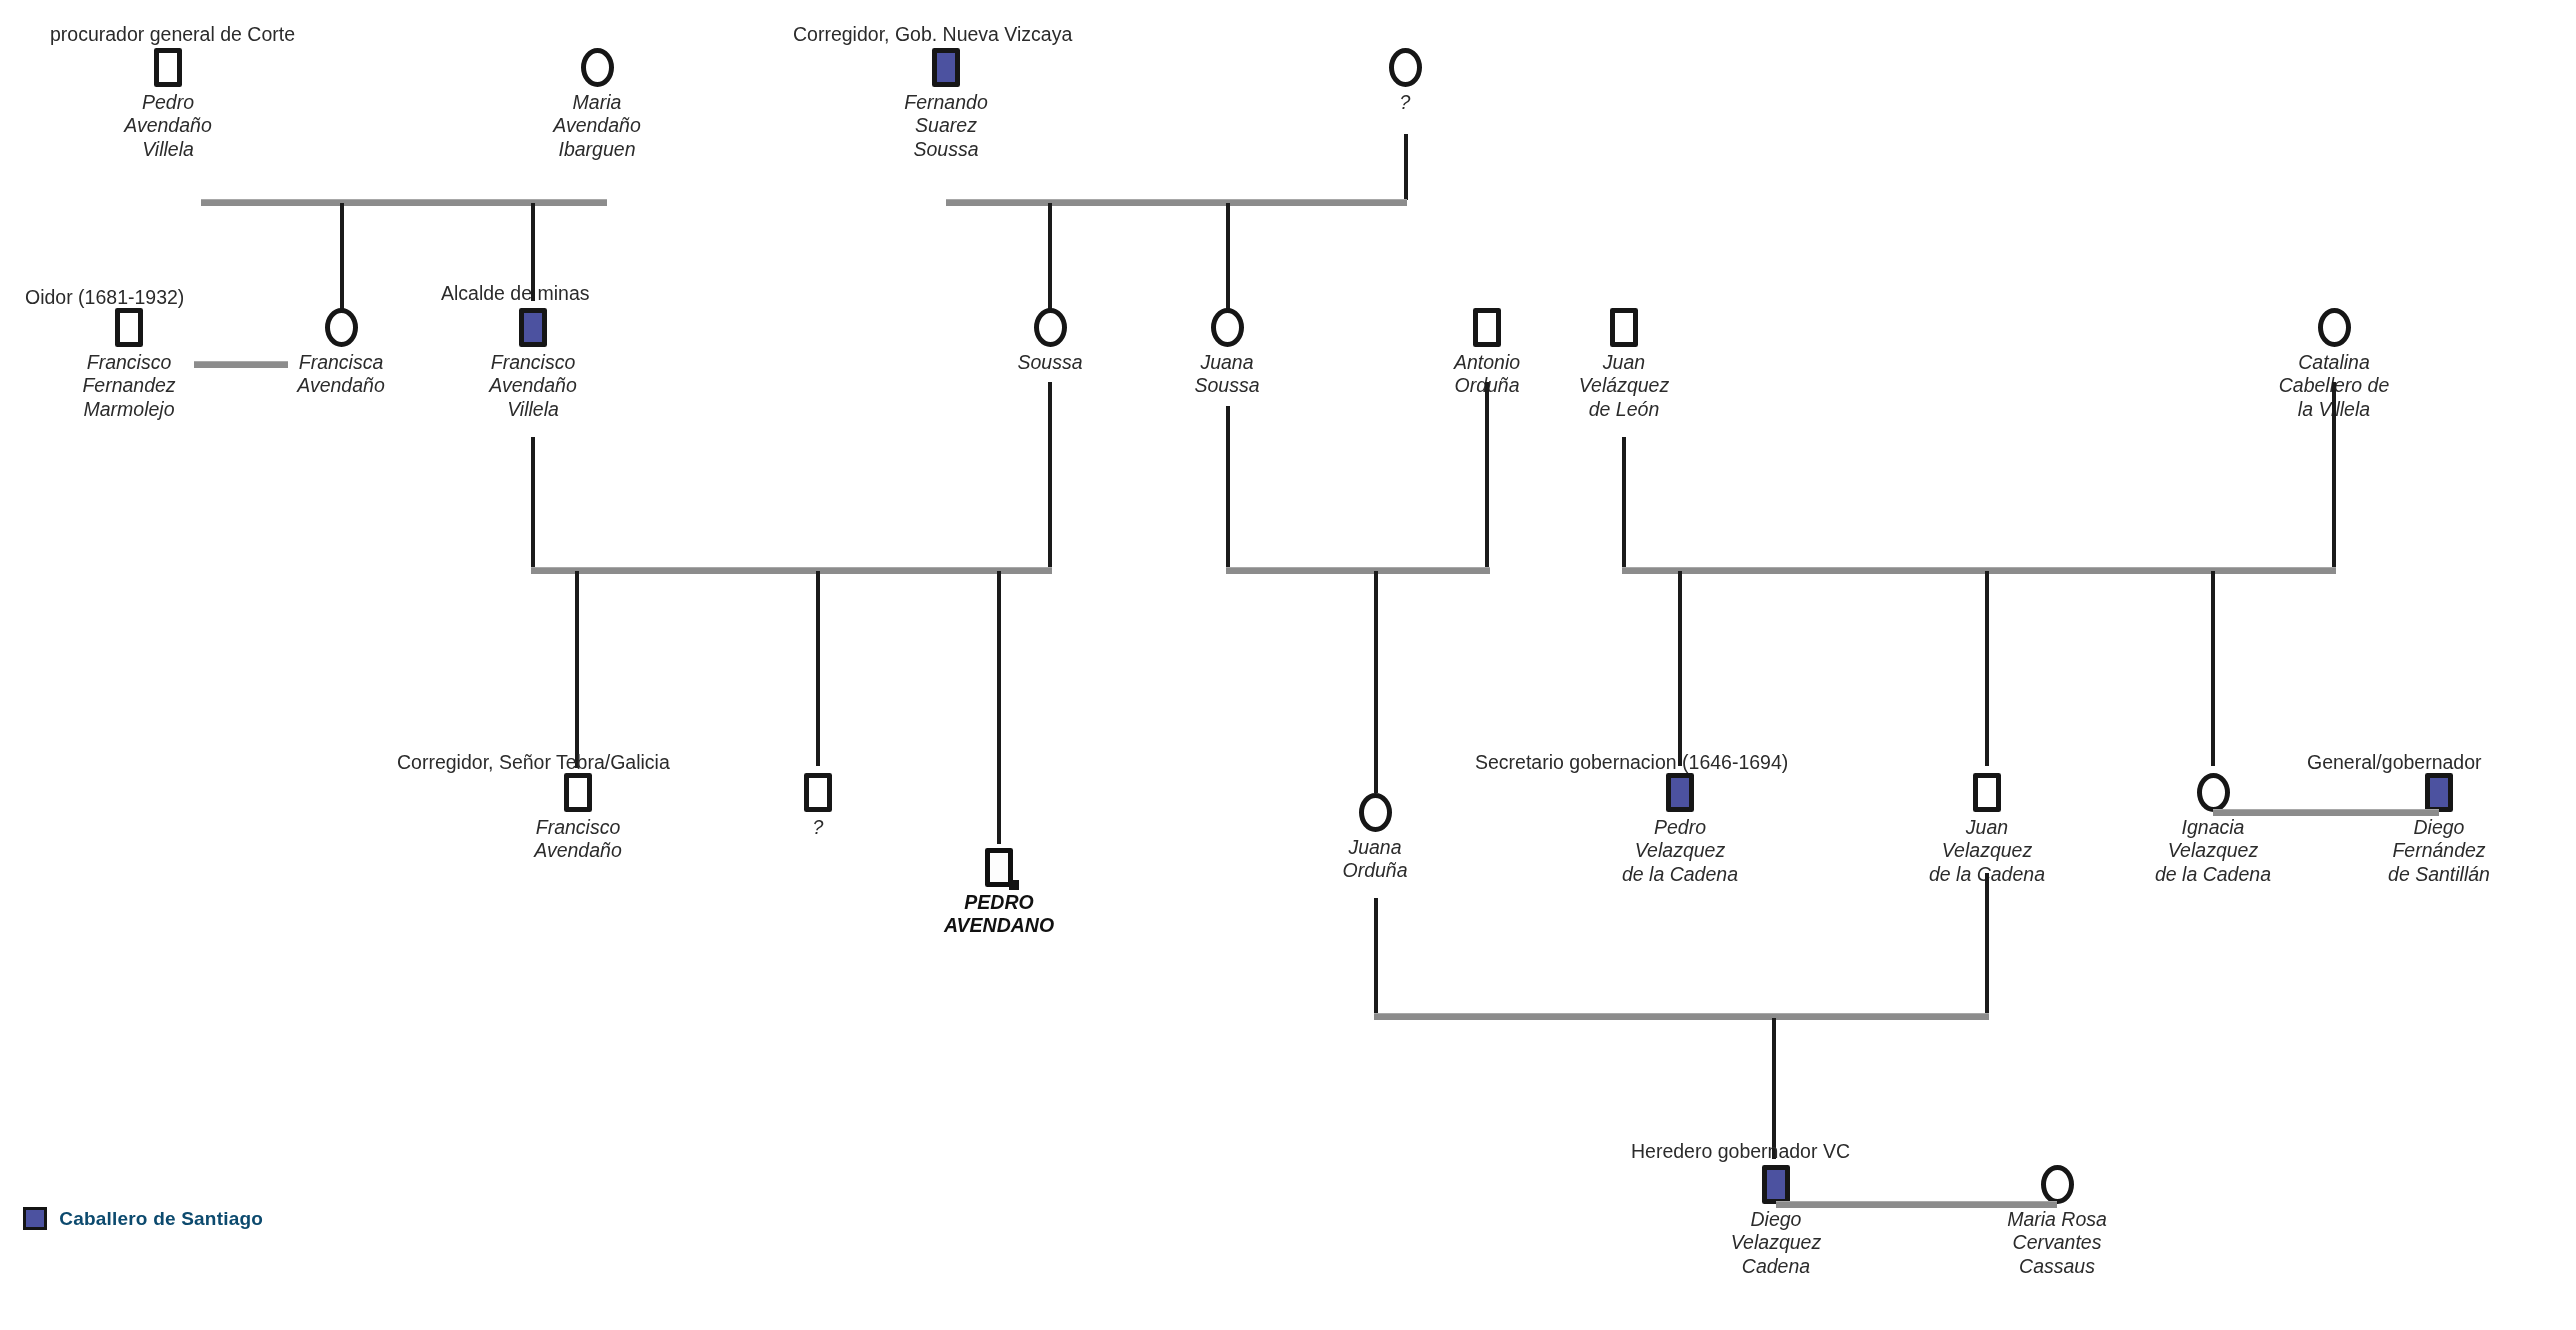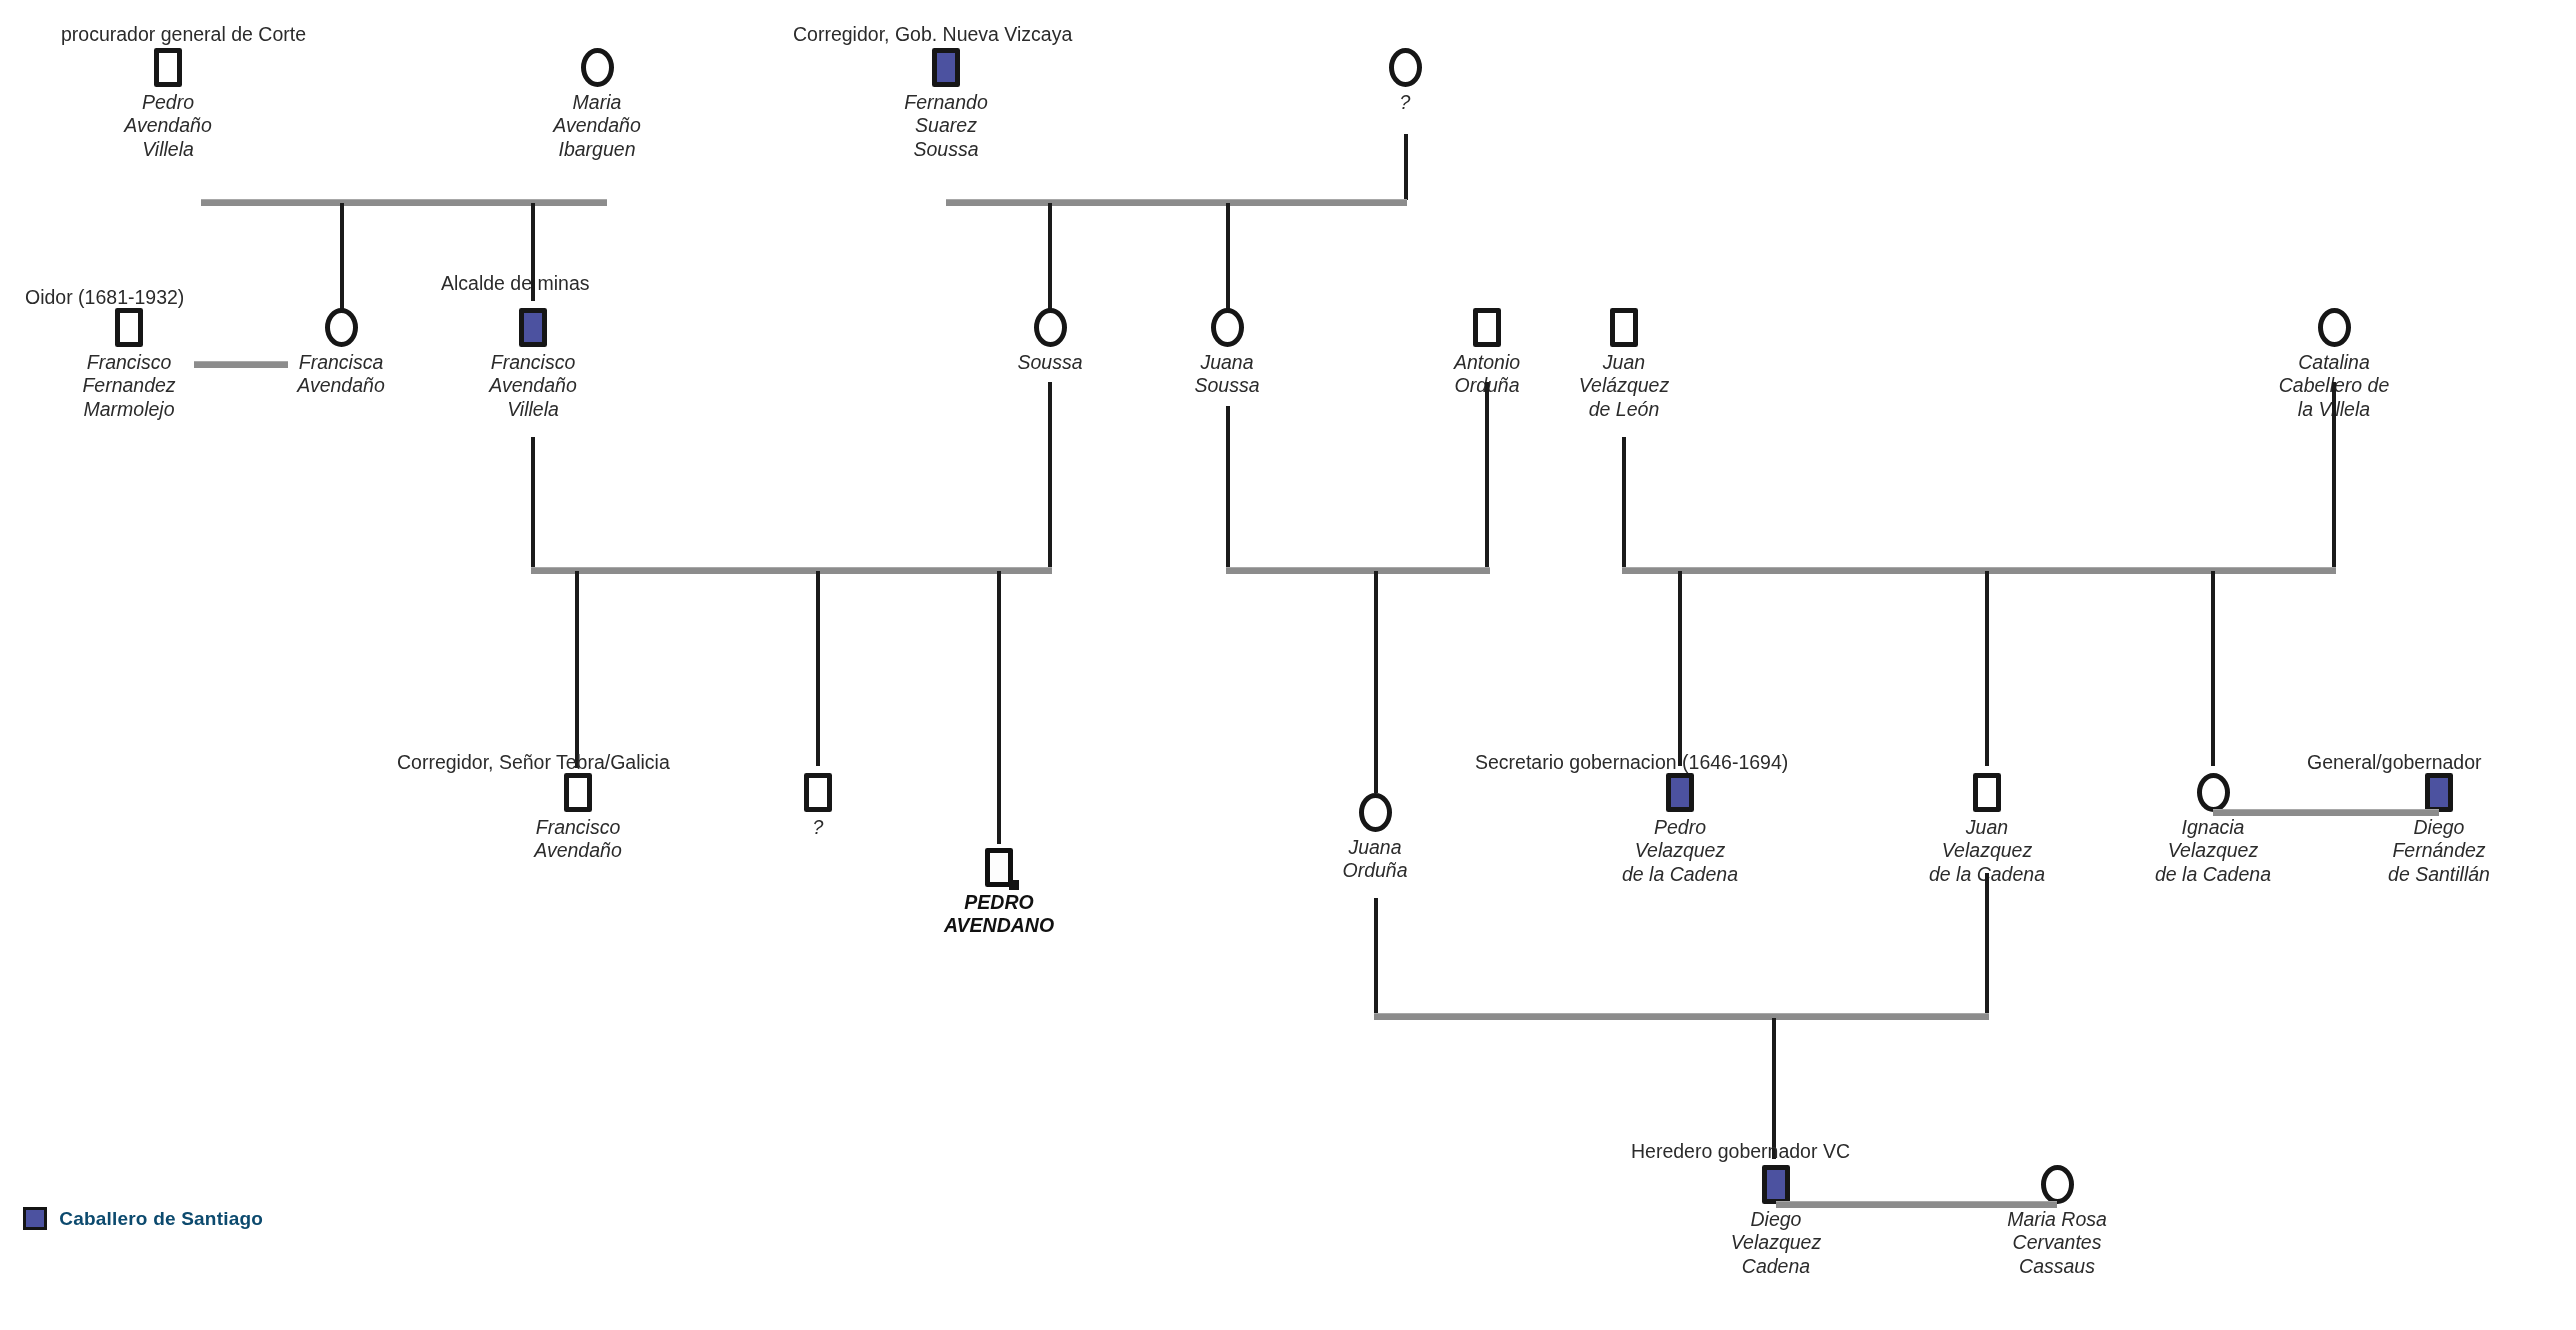--- a/index.html
+++ b/index.html
@@ -27,21 +27,21 @@
   
   #legend{position:absolute;display:flex;align-items:center;gap:12.5px;}
   #legend .swatch{width:23.4px;height:23.4px;background:#4c52a0;border:3.9px solid #141414;box-sizing:border-box;}
   #legend .ltxt{font-size:19px;font-weight:bold;color:#0c4a6e;letter-spacing:0.2px;}
 </style>
 </head>
 <body>
 
 <div id="canvas">
 
-  <div class="title" style="left:61px;top:23.4px;">procurador general de Corte</div>
+  <div class="title" style="left:50px;top:23.4px;">procurador general de Corte</div>
   <div class="person" style="left:90px;top:48px;width:156px;">
     <div class="glyph sq"></div>
     <div class="nm">Pedro
 Avendaño
 Villela</div>
   </div>
 
   <div class="person" style="left:519px;top:48px;width:156px;">
     <div class="glyph ci"></div>
     <div class="nm">Maria
@@ -80,21 +80,21 @@
   </div>
 
   <div class="person" style="left:263px;top:308px;width:156px;">
     <div class="glyph ci"></div>
     <div class="nm">Francisca
 Avendaño</div>
   </div>
 
   <div class="spouse-line" style="left:194px;top:361px;width:94px;"></div>
 
-  <div class="title" style="left:441px;top:272px;">Alcalde de minas</div>
+  <div class="title" style="left:441px;top:282px;">Alcalde de minas</div>
   <div class="person" style="left:455px;top:308px;width:156px;">
     <div class="glyph sq blue"></div>
     <div class="nm">Francisco
 Avendaño
 Villela</div>
   </div>
 
   <div class="person" style="left:972px;top:308px;width:156px;">
     <div class="glyph ci"></div>
     <div class="nm">Soussa</div>

